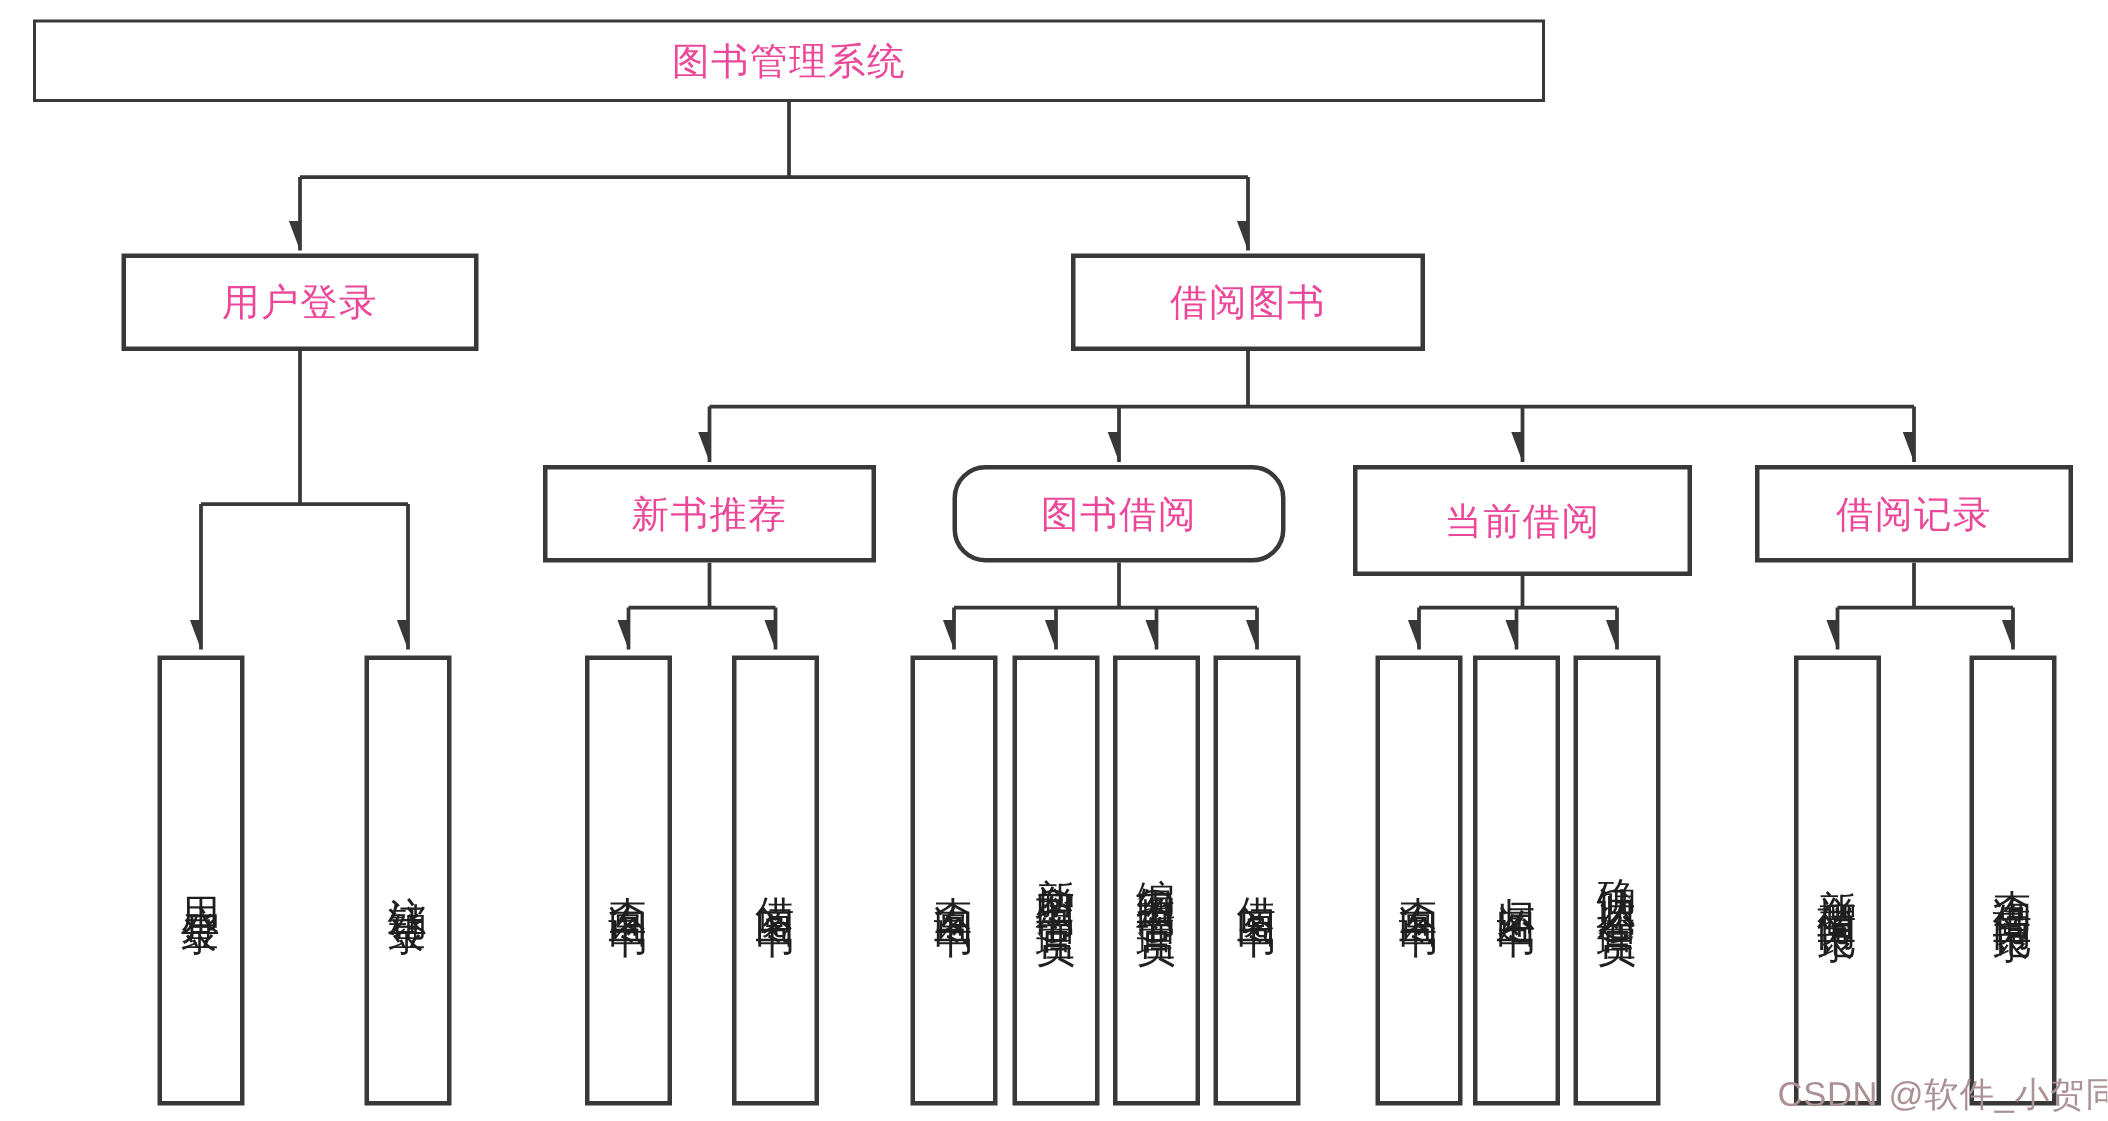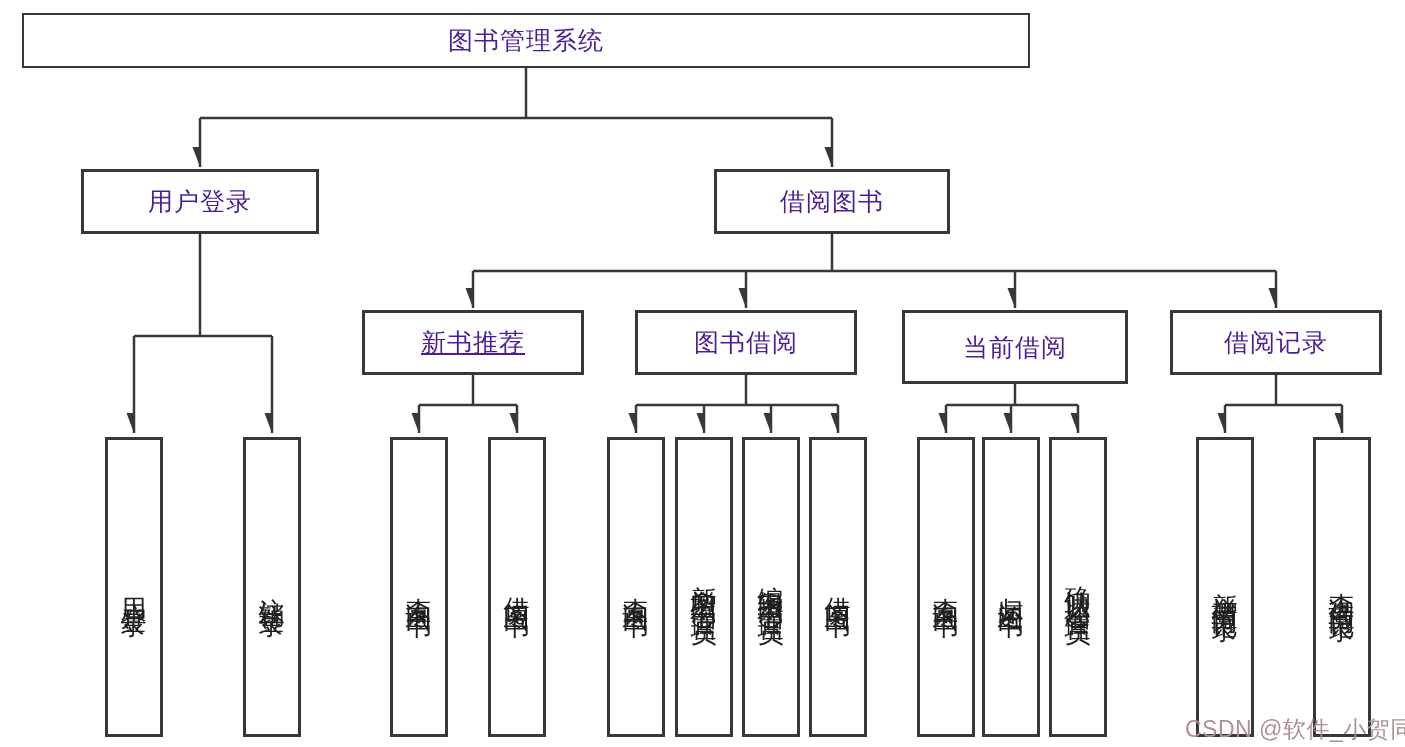--- a/index.html
+++ b/index.html
@@ -5,21 +5,21 @@
   html,body{margin:0;padding:0;background:#ffffff;}
   #stage{
     position:relative;width:1405px;height:747px;background:#ffffff;overflow:hidden;
     font-family:"Liberation Sans","DejaVu Sans",sans-serif;
   }
   #connector-layer{position:absolute;left:0;top:0;z-index:1;}
   .hbox{
     position:absolute;z-index:2;box-sizing:border-box;
     border:3px solid #383838;background:#ffffff;
     display:flex;align-items:center;justify-content:center;
-    font-size:25px;letter-spacing:1px;color:#4c1d95;white-space:nowrap;
+    font-size:25px;letter-spacing:1px;color:#ec4899;white-space:nowrap;
   }
   .root-box{border-width:2px;}
   .vbox{
     position:absolute;z-index:2;box-sizing:border-box;top:437px;width:58px;height:300px;
     border:3px solid #383838;background:#ffffff;
     display:flex;align-items:center;justify-content:center;
   }
   .vbox span{
     writing-mode:vertical-rl;text-orientation:mixed;
     font-size:26px;line-height:1;letter-spacing:5px;color:#1f1f1f;white-space:nowrap;
@@ -82,22 +82,22 @@
       <line x1="1225" y1="405" x2="1225" y2="433" marker-end="url(#arrow)"></line>
       <line x1="1342" y1="405" x2="1342" y2="433" marker-end="url(#arrow)"></line>
     </g>
   </svg>
 
   <div class="hbox root-box" style="left:22px;top:13px;width:1008px;height:55px;">图书管理系统</div>
 
   <div class="hbox" style="left:81px;top:169px;width:238px;height:65px;">用户登录</div>
   <div class="hbox" style="left:714px;top:169px;width:236px;height:65px;">借阅图书</div>
 
-  <div class="hbox" style="left:362px;top:310px;width:222px;height:65px;text-decoration:underline;">新书推荐</div>
-  <div class="hbox" style="left:635px;top:310px;width:222px;height:65px;">图书借阅</div>
+  <div class="hbox" style="left:362px;top:310px;width:222px;height:65px;">新书推荐</div>
+  <div class="hbox" style="left:635px;top:310px;width:222px;height:65px;border-radius:22px;">图书借阅</div>
   <div class="hbox" style="left:902px;top:310px;width:226px;height:74px;">当前借阅</div>
   <div class="hbox" style="left:1170px;top:310px;width:212px;height:65px;">借阅记录</div>
 
   <div class="vbox" style="left:105px;">
     <span>用户登录</span>
   </div>
   <div class="vbox" style="left:243px;">
     <span>注销登录</span>
   </div>
 

